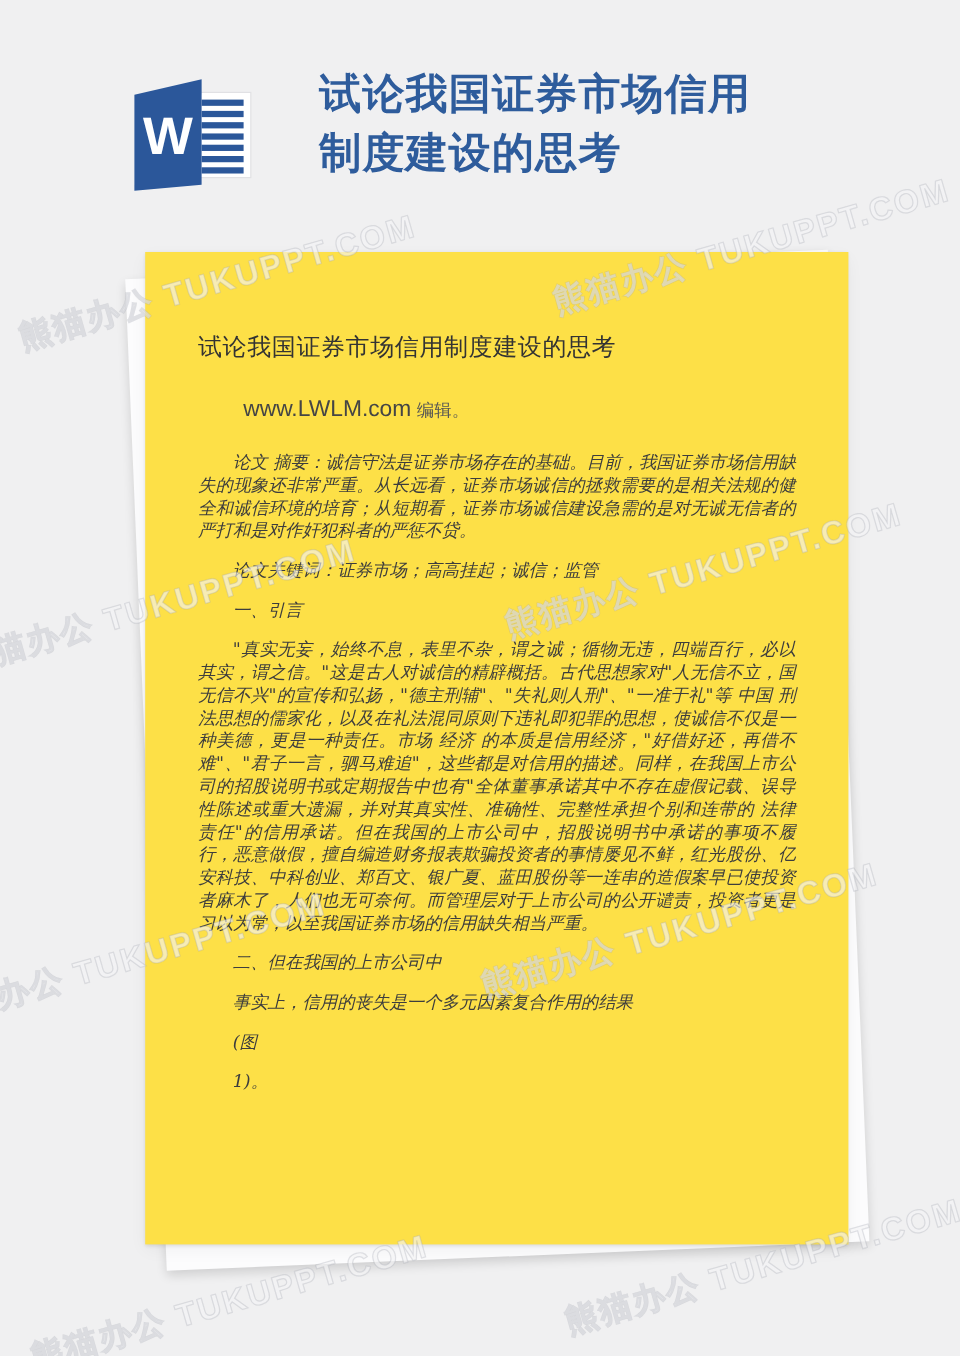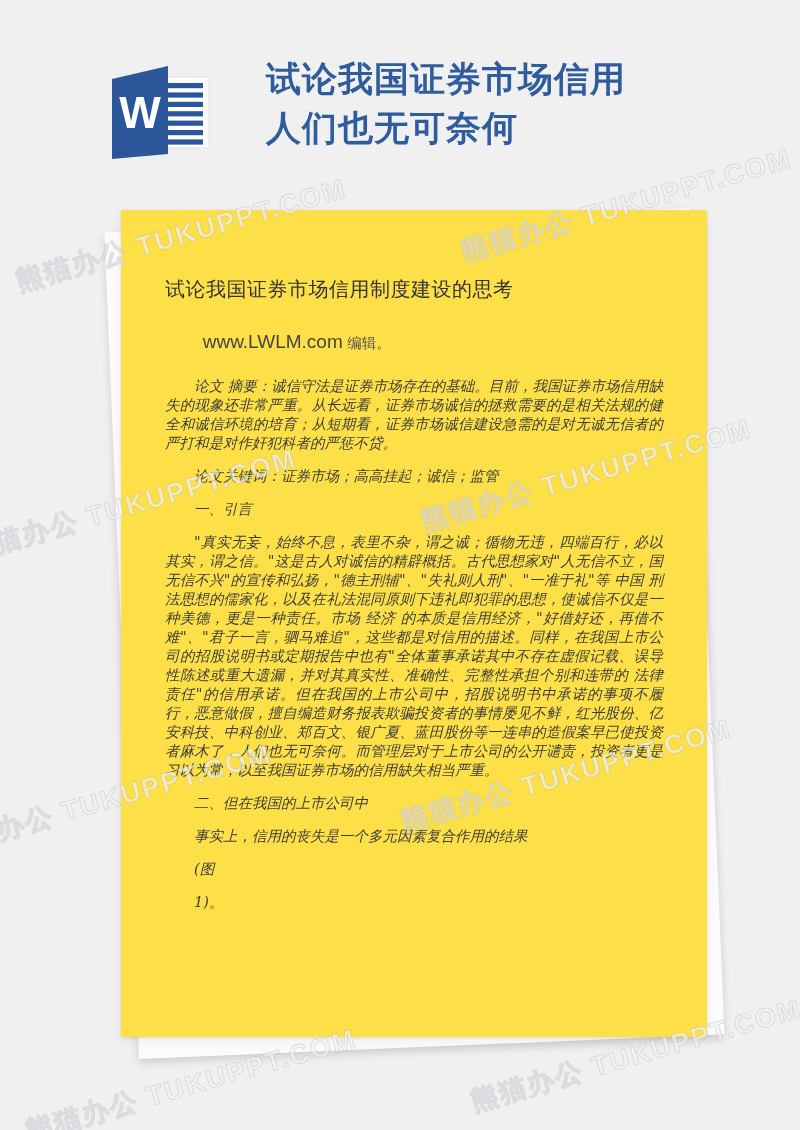--- a/index.html
+++ b/index.html
@@ -82,21 +82,21 @@
           <rect x="58" y="56.6" width="35" height="5.2"></rect>
           <rect x="58" y="66" width="35" height="5.2"></rect>
           <rect x="58" y="75.4" width="35" height="5.2"></rect>
         </g>
         <polygon points="2,15 58,2 58,90 2,95" fill="#2b579a"></polygon>
         <text x="30" y="64" text-anchor="middle" font-family="Liberation Sans, DejaVu Sans, sans-serif" font-size="44" font-weight="bold" fill="#ffffff">W</text>
       </svg>
     </div>
     <div class="header-title">
       <div>试论我国证券市场信用</div>
-      <div>人们也无可奈何</div>
+      <div>制度建设的思考</div>
     </div>
   </div>
 
   <div class="sheet back"></div>
 
   <div class="sheet main">
     <div class="doc-body">
       <h2 class="doc-title">试论我国证券市场信用制度建设的思考</h2>
       <div class="byline">
         <span class="byline-link">www.LWLM.com</span><span class="byline-suffix"> 编辑。</span>

